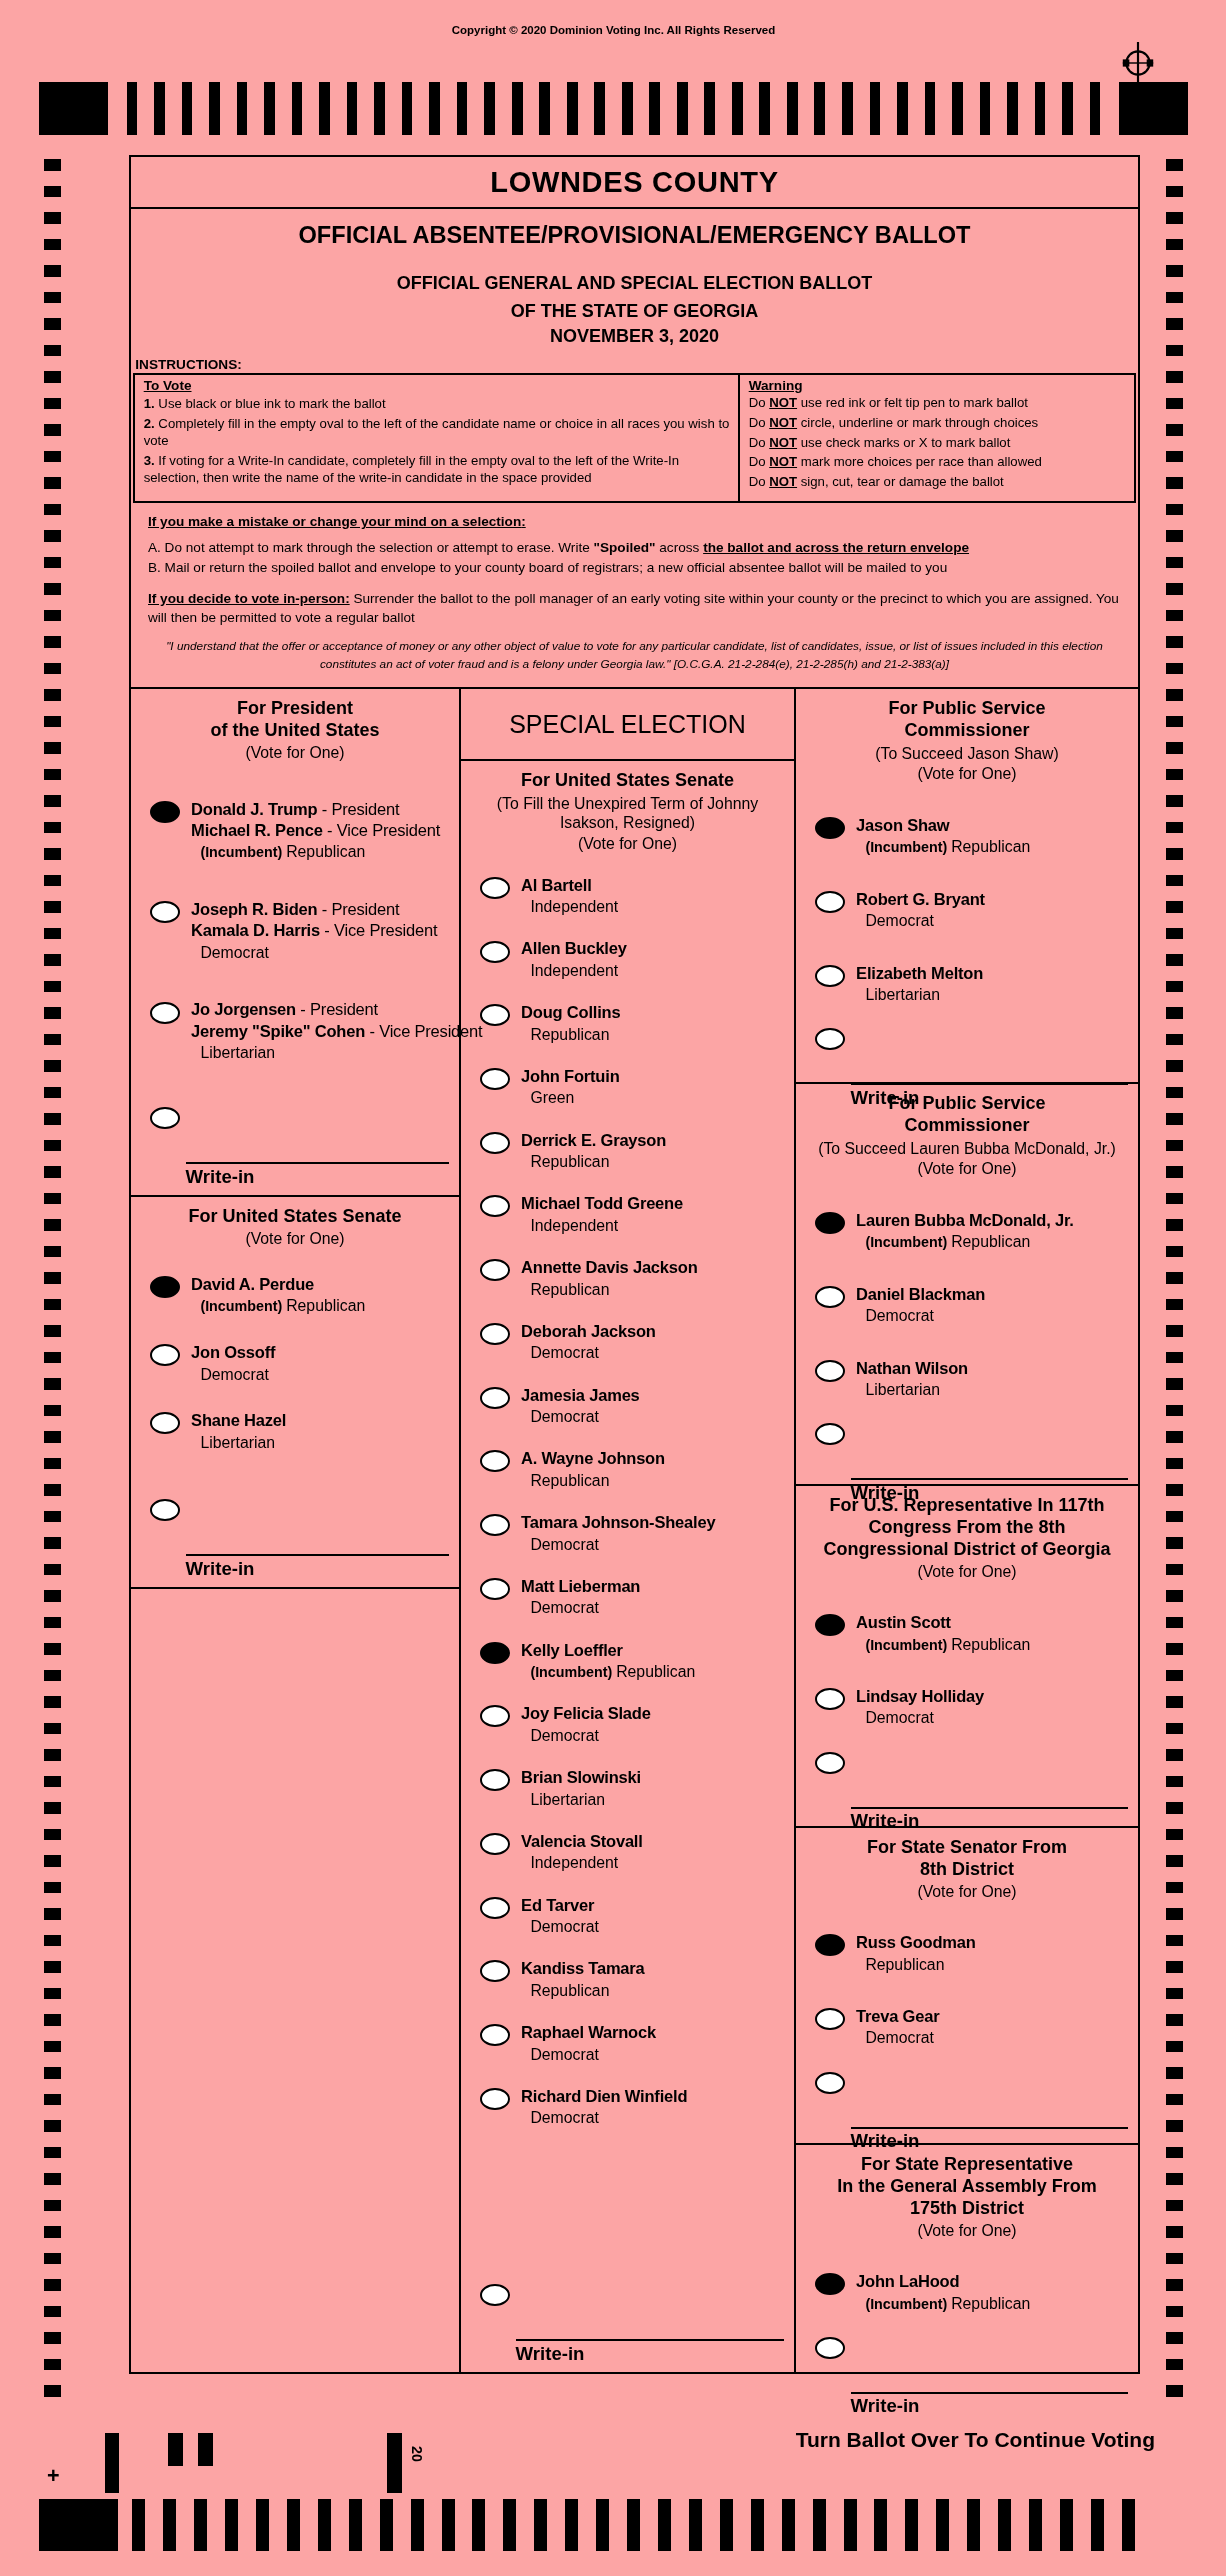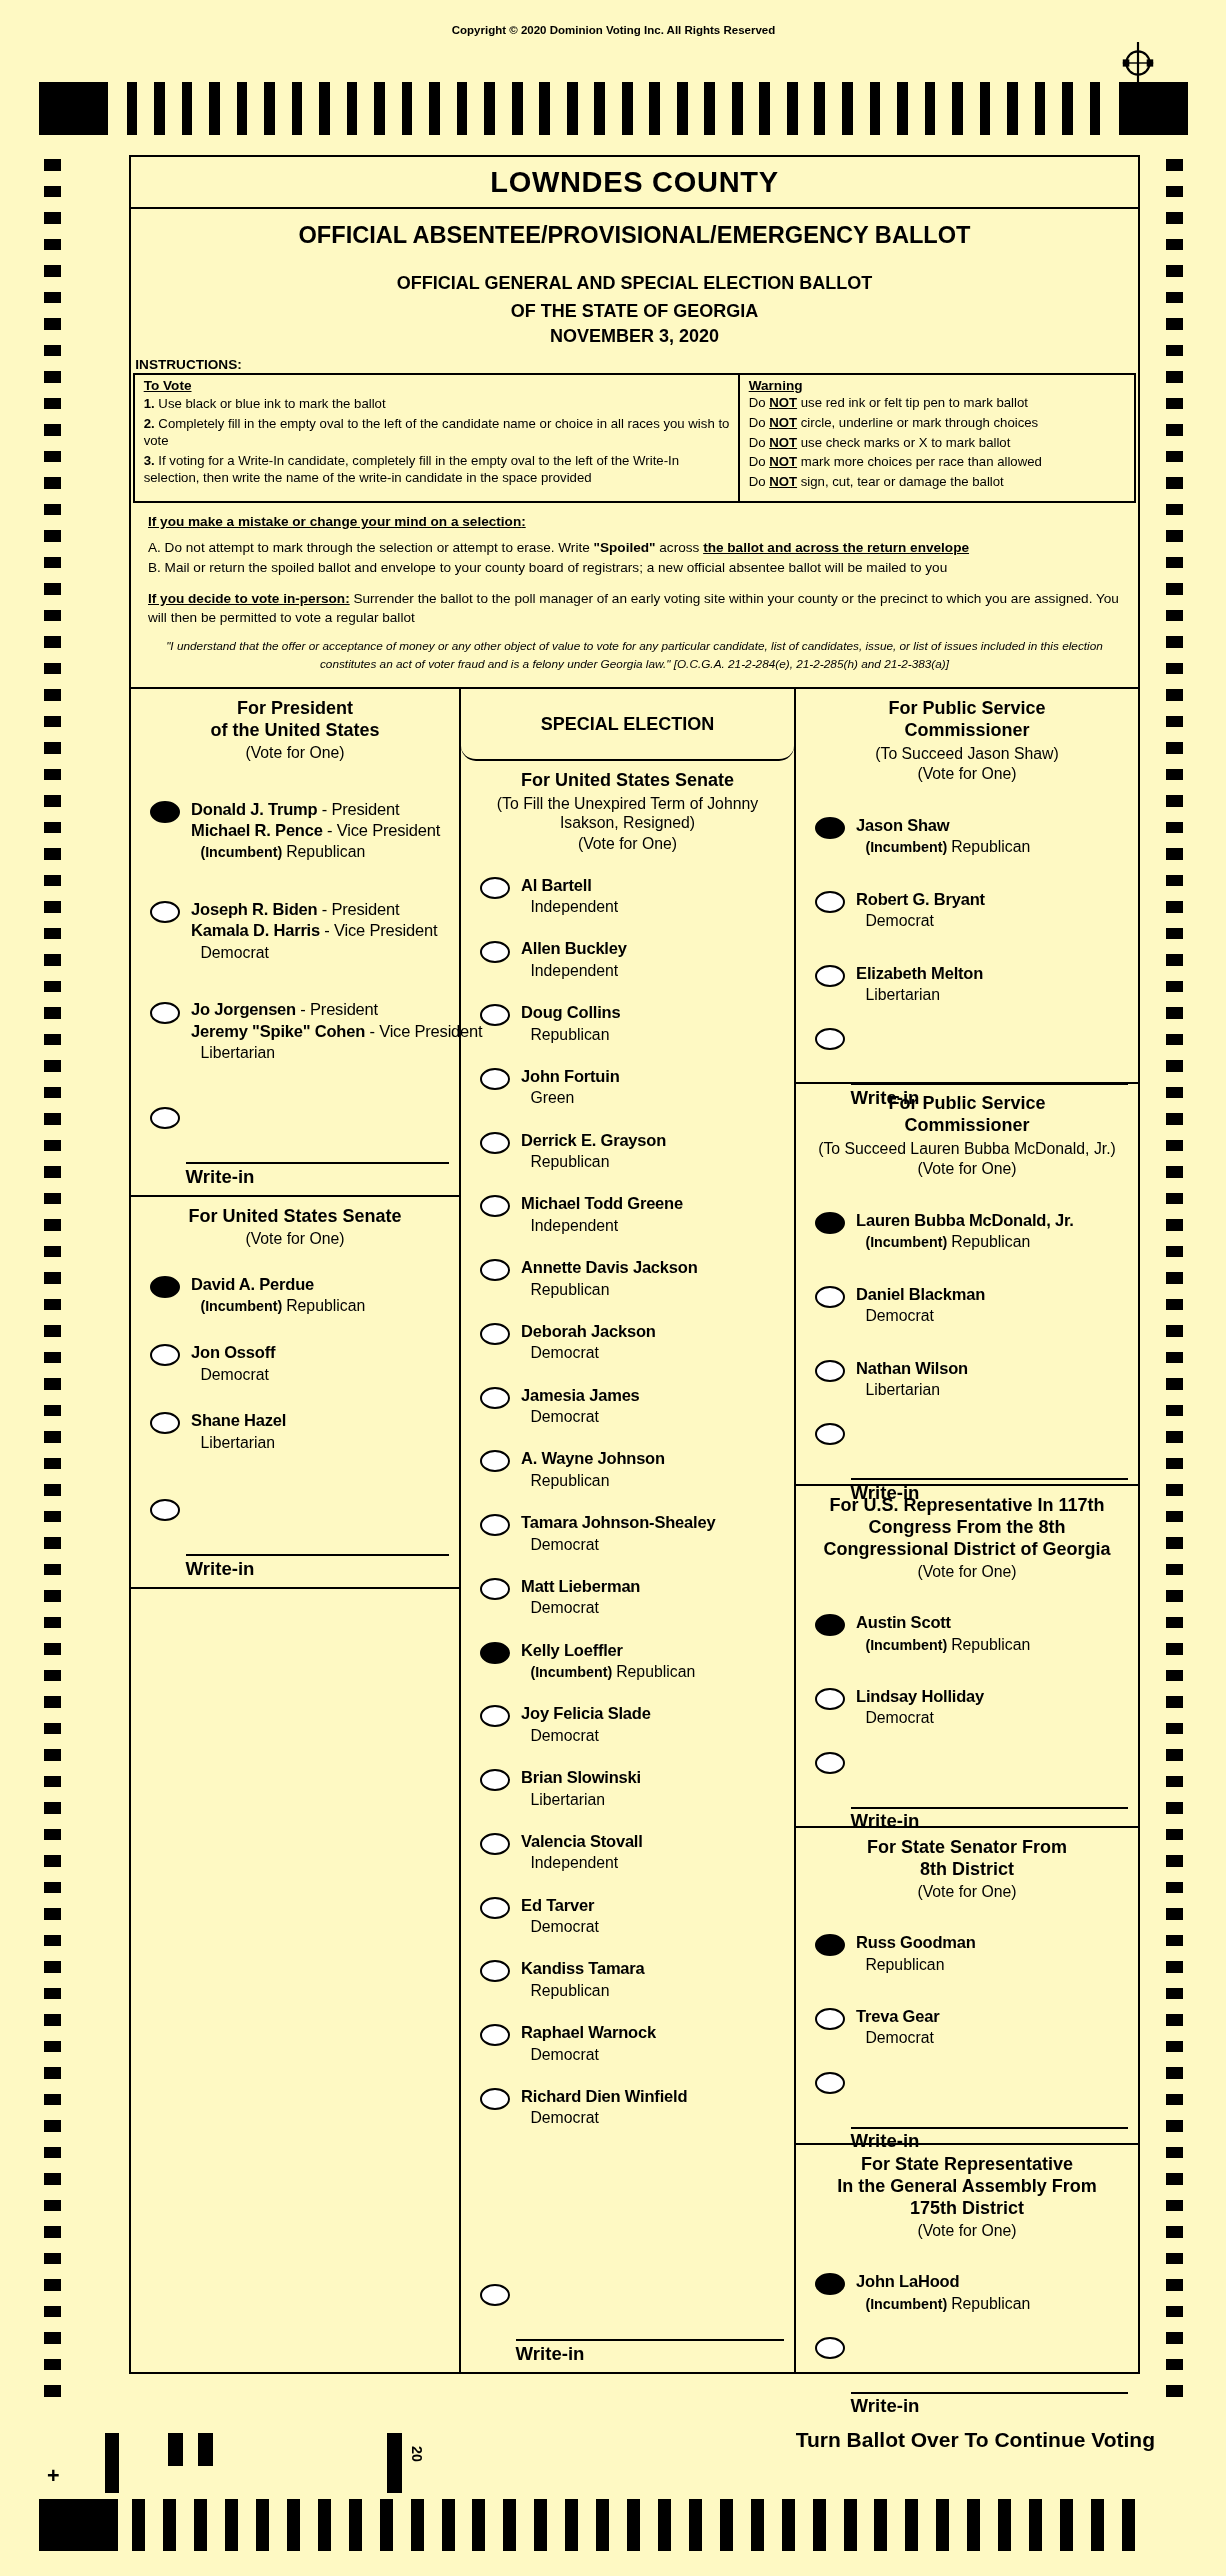--- a/index.html
+++ b/index.html
@@ -1,16 +1,16 @@
 <!DOCTYPE html>
 <html style="font-size:11.5px"><head>
 <meta charset="utf-8">
 <style>
   html,body{margin:0;padding:0;background:#e8e8e8;}
-  #page{position:relative;width:1227px;height:2576px;background:#fef9c3;color:#000;
+  #page{position:relative;width:1227px;height:2576px;background:#fca5a5;color:#000;
         font-family:"Liberation Sans", sans-serif;overflow:hidden;}
   .abs{position:absolute;}
 
   
   #copyright{top:24px;left:0;width:100%;text-align:center;font-size:11.5px;font-weight:700;}
 
   
   #crosshair{top:42px;left:1117px;width:42px;height:42px;}
 
   
@@ -62,21 +62,21 @@
   
   #grid{position:absolute;left:0;right:0;top:530px;bottom:0;border-top:2.1px solid #000;display:flex;}
   #col-left{width:328px;display:flex;flex-direction:column;flex:none;}
   #col-middle{width:337px;border-left:2.1px solid #000;border-right:2.1px solid #000;box-sizing:border-box;
               display:flex;flex-direction:column;flex:none;}
   #col-right{flex:1;display:flex;flex-direction:column;}
   .section{display:flex;flex-direction:column;border-bottom:2.1px solid #000;box-sizing:border-box;}
   .section.last{border-bottom:none;flex:1;}
   .filler{flex:1;}
   .banner{height:70px;border-bottom:2.1px solid #000;display:flex;align-items:center;justify-content:center;
-          font-size:18px;font-weight:700;flex:none;border-radius:15px;}
+          font-size:25px;font-weight:400;flex:none;}
   .sechead{text-align:center;padding:8.6px 7.2px 0;}
   .sectitle{font-size:18px;font-weight:700;line-height:1.22;}
   .secsub{font-size:15.8px;line-height:1.25;margin-top:2.1px;}
   .votefor{font-size:15.8px;margin-top:2.1px;}
   .cand{display:flex;align-items:flex-start;margin:29px 2.9px 0 18.6px;}
   #col-left .sec0 .cand{margin-top:37px;}
   #col-left .sec1 .cand{margin-top:26px;}
   #col-middle .cand{margin-top:21.5px;}
   #col-right .cand{margin-top:31.5px;}
   .oval{width:26px;height:18px;border:2.1px solid #000;border-radius:50%;flex:none;background:#fff;margin-top:2.1px;}

